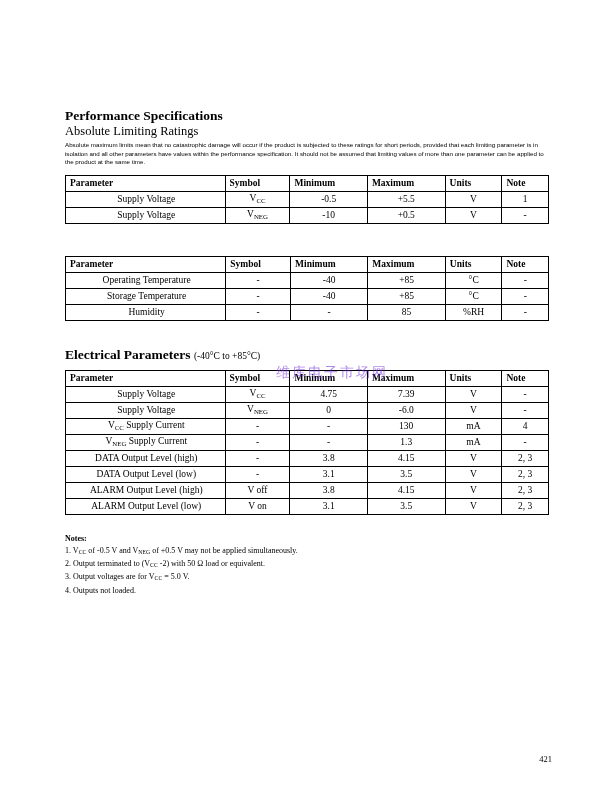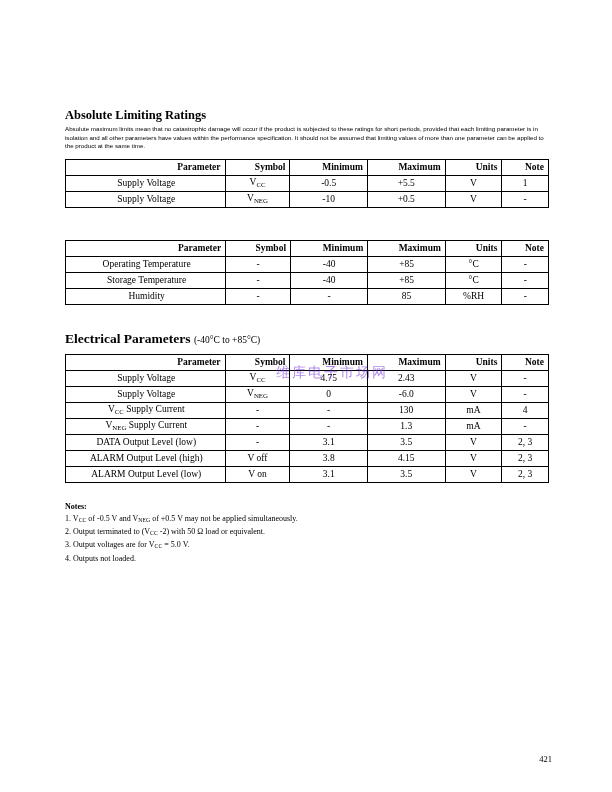--- a/index.html
+++ b/index.html
@@ -31,21 +31,21 @@
     font-family: "Liberation Serif", serif;
     font-size: 13.5px;
     font-weight: bold;
     margin: 0;
     padding: 0;
     line-height: 16px;
   }
   h2.sub-title {
     font-family: "Liberation Serif", serif;
     font-size: 12.5px;
-    font-weight: bold;
+    font-weight: normal;
     margin: 0;
     padding: 0 0 2px 0;
     line-height: 15px;
   }
   p.intro {
     font-family: "Liberation Sans", sans-serif;
     font-size: 6.2px;
     line-height: 8.6px;
     margin: 0 0 8px 0;
     text-align: left;
@@ -59,21 +59,21 @@
     font-size: 9.5px;
   }
   table.spec td, table.spec th {
     border: 1px solid #000000;
     padding: 1px 4px;
     height: 13px;
     line-height: 11px;
   }
   table.spec thead th {
     font-weight: bold;
-    text-align: right;
+    text-align: left;
     font-size: 9.5px;
   }
   table.spec td.param {
     text-align: center;
     padding-left: 6px;
   }
   table.spec td.ctr {
     text-align: center;
   }
   .col-param { width: 176px; }
@@ -137,20 +137,21 @@
     white-space: nowrap;
     overflow: hidden;
   }
 </style>
 </head>
 <body>
 
 <div class="page">
   <div class="content">
 
+    <h1 class="section-title">Performance Specifications</h1>
     <h2 class="sub-title">Absolute Limiting Ratings</h2>
     <p class="intro">Absolute maximum limits mean that no catastrophic damage will occur if the product is subjected to these ratings for short periods, provided that each limiting parameter is in isolation  and all other parameters have values within the performance specification. It should not be assumed that limiting values of more than one parameter can be applied to the product at the same time.</p>
 
     <table class="spec">
       <thead>
         <tr>
           <th class="col-param">Parameter</th>
           <th class="col-symbol">Symbol</th>
           <th class="col-min">Minimum</th>
           <th class="col-max">Maximum</th>
@@ -238,21 +239,21 @@
           <th class="col-max">Maximum</th>
           <th class="col-units">Units</th>
           <th class="col-note">Note</th>
         </tr>
       </thead>
       <tbody>
         <tr>
           <td class="param">Supply Voltage</td>
           <td class="ctr"><span>V</span><sub>CC</sub></td>
           <td class="ctr">4.75</td>
-          <td class="ctr">2.43</td>
+          <td class="ctr">7.39</td>
           <td class="ctr">V</td>
           <td class="ctr">-</td>
         </tr>
         <tr>
           <td class="param">Supply Voltage</td>
           <td class="ctr"><span>V</span><sub>NEG</sub></td>
           <td class="ctr">0</td>
           <td class="ctr">-6.0</td>
           <td class="ctr">V</td>
           <td class="ctr">-</td>
@@ -265,20 +266,28 @@
           <td class="ctr">mA</td>
           <td class="ctr">4</td>
         </tr>
         <tr>
           <td class="param"><span>V</span><sub>NEG</sub><span> Supply Current</span></td>
           <td class="ctr">-</td>
           <td class="ctr">-</td>
           <td class="ctr">1.3</td>
           <td class="ctr">mA</td>
           <td class="ctr">-</td>
+        </tr>
+        <tr>
+          <td class="param">DATA Output Level (high)</td>
+          <td class="ctr">-</td>
+          <td class="ctr">3.8</td>
+          <td class="ctr">4.15</td>
+          <td class="ctr">V</td>
+          <td class="ctr">2, 3</td>
         </tr>
         <tr>
           <td class="param">DATA Output Level (low)</td>
           <td class="ctr">-</td>
           <td class="ctr">3.1</td>
           <td class="ctr">3.5</td>
           <td class="ctr">V</td>
           <td class="ctr">2, 3</td>
         </tr>
         <tr>

